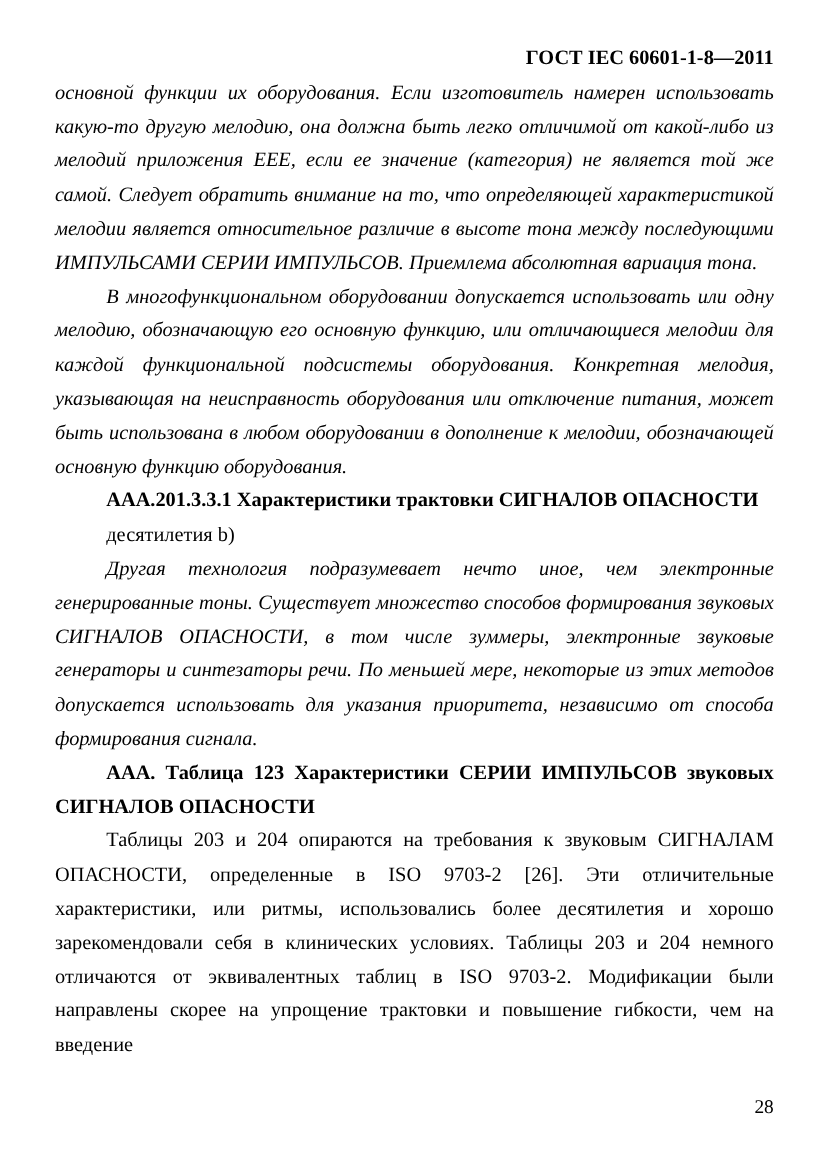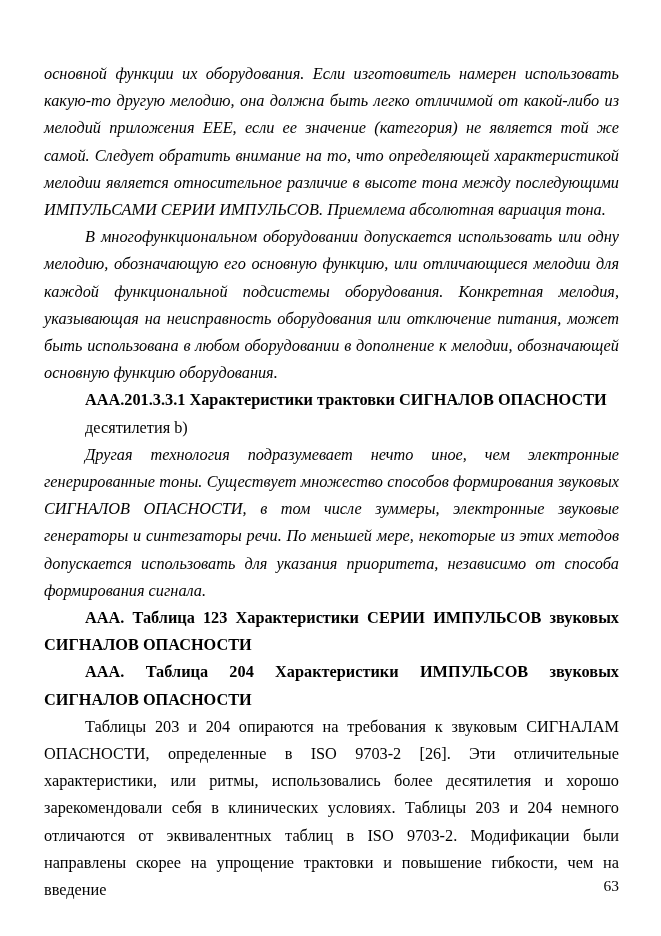--- a/index.html
+++ b/index.html
@@ -52,29 +52,31 @@
       text-align: right;
       font-size: 15.5px;
       line-height: 1.15;
     }
   </style>
 </head>
 <body>
 
 <div class="page">
 
+  <div class="running-header">
+    <span>ГОСТ IEC 60601-1-8—2011</span>
+  </div>
 
   <div class="body-text">
     <p class="it">основной функции их оборудования. Если изготовитель намерен использовать какую-то другую мелодию, она должна быть легко отличимой от какой-либо из мелодий приложения ЕЕЕ, если ее значение (категория) не является той же самой. Следует обратить внимание на то, что определяющей характеристикой мелодии является относительное различие в высоте тона между последующими ИМПУЛЬСАМИ СЕРИИ ИМПУЛЬСОВ. Приемлема абсолютная вариация тона.</p>
     <p class="it ind">В многофункциональном оборудовании допускается использовать или одну мелодию, обозначающую его основную функцию, или отличающиеся мелодии для каждой функциональной подсистемы оборудования. Конкретная мелодия, указывающая на неисправность оборудования или отключение питания, может быть использована в любом оборудовании в дополнение к мелодии, обозначающей основную функцию оборудования.</p>
     <p class="bd ind">ААА.201.3.3.1 Характеристики трактовки СИГНАЛОВ ОПАСНОСТИ</p>
     <p class="ind">десятилетия b)</p>
     <p class="it ind">Другая технология подразумевает нечто иное, чем электронные генерированные тоны. Существует множество способов формирования звуковых СИГНАЛОВ ОПАСНОСТИ, в том числе зуммеры, электронные звуковые генераторы и синтезаторы речи. По меньшей мере, некоторые из этих методов допускается использовать для указания приоритета, независимо от способа формирования сигнала.</p>
     <p class="bd ind">ААА. Таблица 123 Характеристики СЕРИИ ИМПУЛЬСОВ звуковых СИГНАЛОВ ОПАСНОСТИ</p>
-    <p class="bd ind">ААА. Таблица 204 Характеристики ИМПУЛЬСОВ звуковых СИГНАЛОВ ОПАСНОСТИ</p>
     <p class="ind cont">Таблицы 203 и 204 опираются на требования к звуковым СИГНАЛАМ ОПАСНОСТИ, определенные в ISO 9703-2 [26]. Эти отличительные характеристики, или ритмы, использовались более десятилетия и хорошо зарекомендовали себя в клинических условиях. Таблицы 203 и 204 немного отличаются от эквивалентных таблиц в ISO 9703-2. Модификации были направлены скорее на упрощение трактовки и повышение гибкости, чем на введение</p>
   </div>
 
   <div class="page-footer">
-    <span>63</span>
+    <span>28</span>
   </div>
 
 </div>
 
 </body></html>

